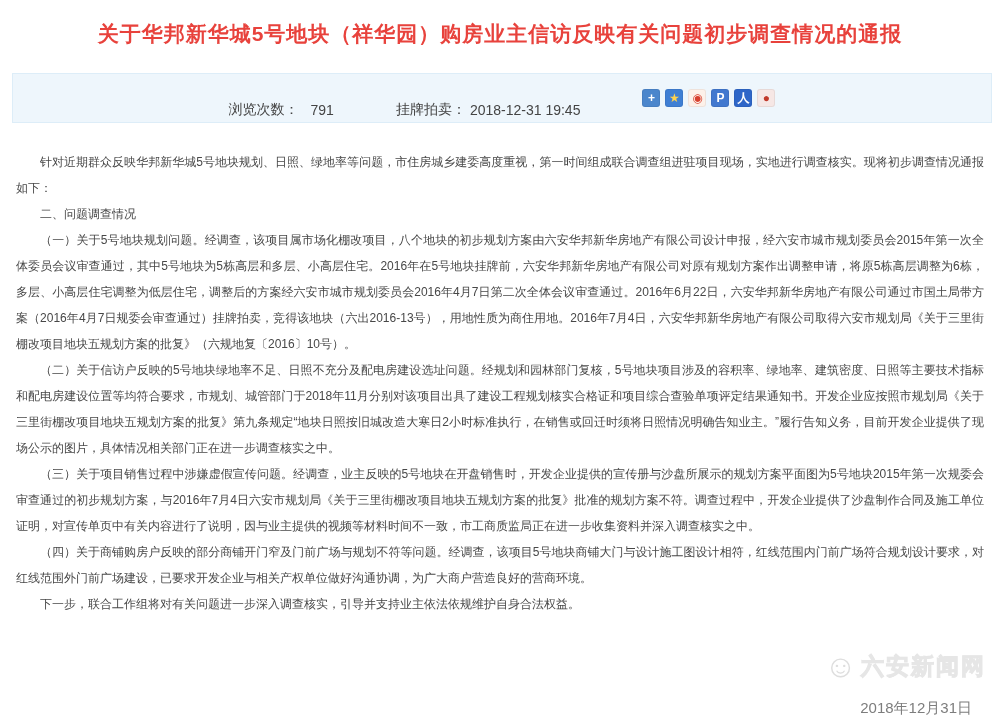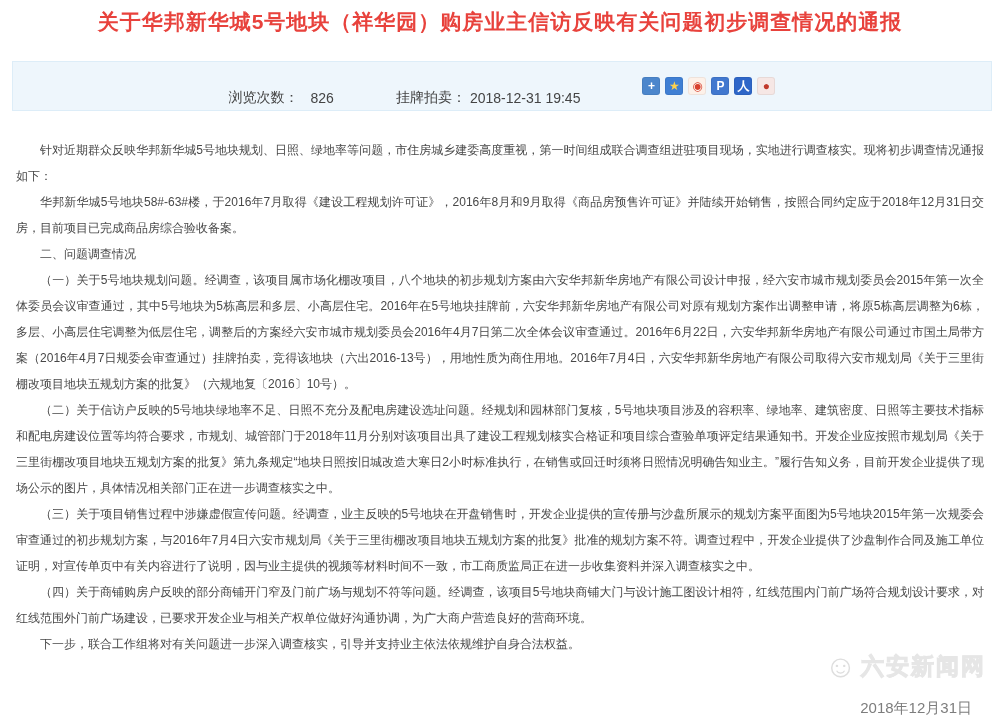--- a/index.html
+++ b/index.html
@@ -3,21 +3,21 @@
 <meta charset="utf-8">
 <style>
   * { margin: 0; padding: 0; box-sizing: border-box; }
   html, body { background: #ffffff; }
   body {
     width: 1000px; height: 726px;
     position: relative; overflow: hidden;
     font-family: "Liberation Sans", "DejaVu Sans", sans-serif;
   }
   .page-title {
-    padding-top: 8px;
+    padding-top: 20px;
     text-align: center;
     font-size: 21px;
     font-weight: bold;
     color: #e8423c;
     letter-spacing: 1px;
   }
   .meta-bar {
     margin: 25px 8px 0 12px;
     height: 50px;
     background: #eef6fc;
@@ -82,39 +82,38 @@
   }
 </style>
 </head>
 <body>
 
 <h1 class="page-title">关于华邦新华城5号地块（祥华园）购房业主信访反映有关问题初步调查情况的通报</h1>
 
 <div class="meta-bar">
   <div class="meta-item">
     <span>浏览次数：</span>
-    <span class="views-count">826</span>
+    <span class="views-count">791</span>
   </div>
   <div class="meta-item">
     <span>挂牌拍卖：</span>
     <span>2018-12-31 19:45</span>
   </div>
   <div class="share-icons">
     <span class="share-icon" style="background: rgb(75, 134, 204); color: rgb(255, 255, 255);">+</span>
     <span class="share-icon" style="background: rgb(63, 127, 212); color: rgb(255, 210, 77);">★</span>
     <span class="share-icon" style="background: rgb(253, 241, 233); color: rgb(215, 64, 46);">◉</span>
     <span class="share-icon" style="background: rgb(65, 120, 207); color: rgb(255, 255, 255);">P</span>
     <span class="share-icon" style="background: rgb(46, 102, 200); color: rgb(255, 255, 255);">人</span>
     <span class="share-icon" style="background: rgb(246, 231, 229); color: rgb(192, 57, 43);">●</span>
   </div>
 </div>
 
 <div class="article">
   <p>针对近期群众反映华邦新华城5号地块规划、日照、绿地率等问题，市住房城乡建委高度重视，第一时间组成联合调查组进驻项目现场，实地进行调查核实。现将初步调查情况通报如下：</p>
-  <p>华邦新华城5号地块58#-63#楼，于2016年7月取得《建设工程规划许可证》，2016年8月和9月取得《商品房预售许可证》并陆续开始销售，按照合同约定应于2018年12月31日交房，目前项目已完成商品房综合验收备案。</p>
   <p>二、问题调查情况</p>
   <p>（一）关于5号地块规划问题。经调查，该项目属市场化棚改项目，八个地块的初步规划方案由六安华邦新华房地产有限公司设计申报，经六安市城市规划委员会2015年第一次全体委员会议审查通过，其中5号地块为5栋高层和多层、小高层住宅。2016年在5号地块挂牌前，六安华邦新华房地产有限公司对原有规划方案作出调整申请，将原5栋高层调整为6栋，多层、小高层住宅调整为低层住宅，调整后的方案经六安市城市规划委员会2016年4月7日第二次全体会议审查通过。2016年6月22日，六安华邦新华房地产有限公司通过市国土局带方案（2016年4月7日规委会审查通过）挂牌拍卖，竞得该地块（六出2016-13号），用地性质为商住用地。2016年7月4日，六安华邦新华房地产有限公司取得六安市规划局《关于三里街棚改项目地块五规划方案的批复》（六规地复〔2016〕10号）。</p>
   <p>（二）关于信访户反映的5号地块绿地率不足、日照不充分及配电房建设选址问题。经规划和园林部门复核，5号地块项目涉及的容积率、绿地率、建筑密度、日照等主要技术指标和配电房建设位置等均符合要求，市规划、城管部门于2018年11月分别对该项目出具了建设工程规划核实合格证和项目综合查验单项评定结果通知书。开发企业应按照市规划局《关于三里街棚改项目地块五规划方案的批复》第九条规定“地块日照按旧城改造大寒日2小时标准执行，在销售或回迁时须将日照情况明确告知业主。”履行告知义务，目前开发企业提供了现场公示的图片，具体情况相关部门正在进一步调查核实之中。</p>
   <p>（三）关于项目销售过程中涉嫌虚假宣传问题。经调查，业主反映的5号地块在开盘销售时，开发企业提供的宣传册与沙盘所展示的规划方案平面图为5号地块2015年第一次规委会审查通过的初步规划方案，与2016年7月4日六安市规划局《关于三里街棚改项目地块五规划方案的批复》批准的规划方案不符。调查过程中，开发企业提供了沙盘制作合同及施工单位证明，对宣传单页中有关内容进行了说明，因与业主提供的视频等材料时间不一致，市工商质监局正在进一步收集资料并深入调查核实之中。</p>
   <p>（四）关于商铺购房户反映的部分商铺开门窄及门前广场与规划不符等问题。经调查，该项目5号地块商铺大门与设计施工图设计相符，红线范围内门前广场符合规划设计要求，对红线范围外门前广场建设，已要求开发企业与相关产权单位做好沟通协调，为广大商户营造良好的营商环境。</p>
   <p>下一步，联合工作组将对有关问题进一步深入调查核实，引导并支持业主依法依规维护自身合法权益。</p>
 </div>
 
 <div class="watermark">
   <span class="face">☺</span>

